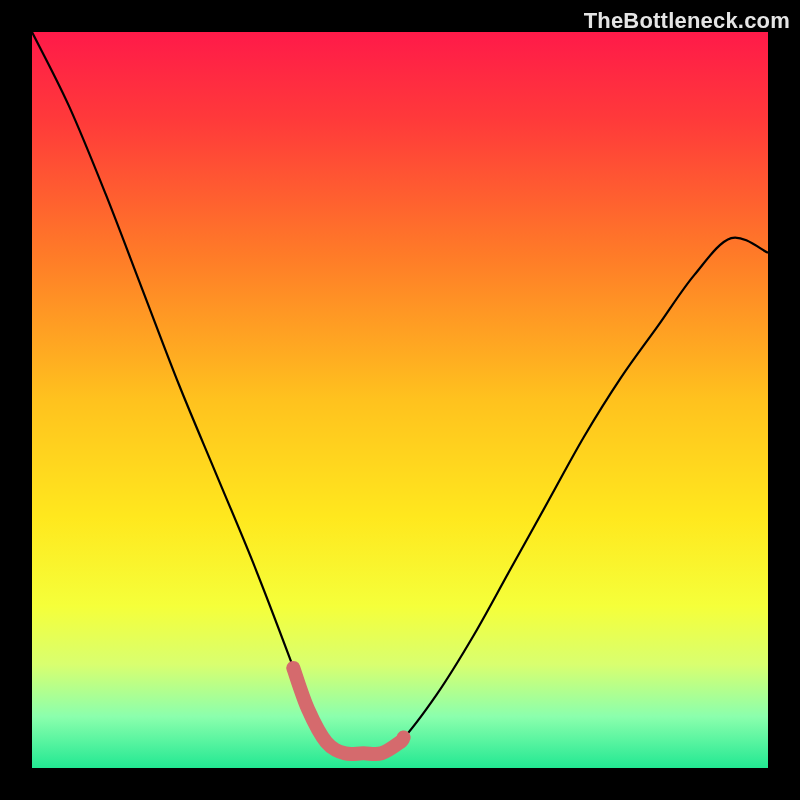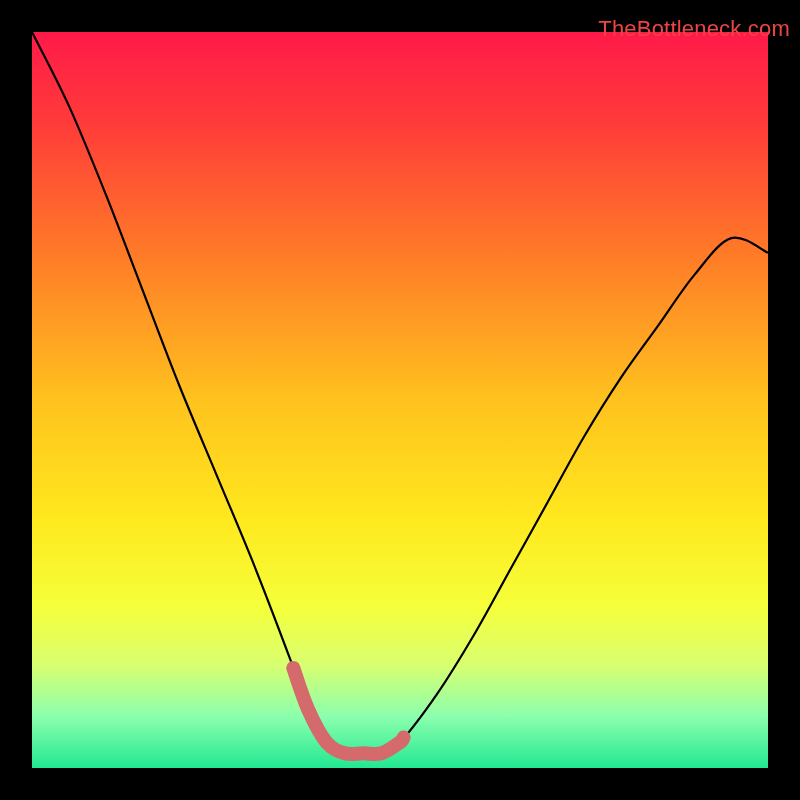--- a/index.html
+++ b/index.html
@@ -14,25 +14,25 @@
   .frame {
     position: absolute;
     top: 0;
     left: 0;
     width: 800px;
     height: 800px;
     background: #000;
   }
   .watermark {
     position: absolute;
-    top: 16px;
+    top: 8px;
     right: 10px;
-    color: #ef4444;
+    color: #e5e5e5;
     font-size: 22px;
-    font-weight: 400;
+    font-weight: 700;
     letter-spacing: 0.2px;
     z-index: 10;
   }
   svg {
     position: absolute;
     top: 0;
     left: 0;
   }
 </style>
 </head>

